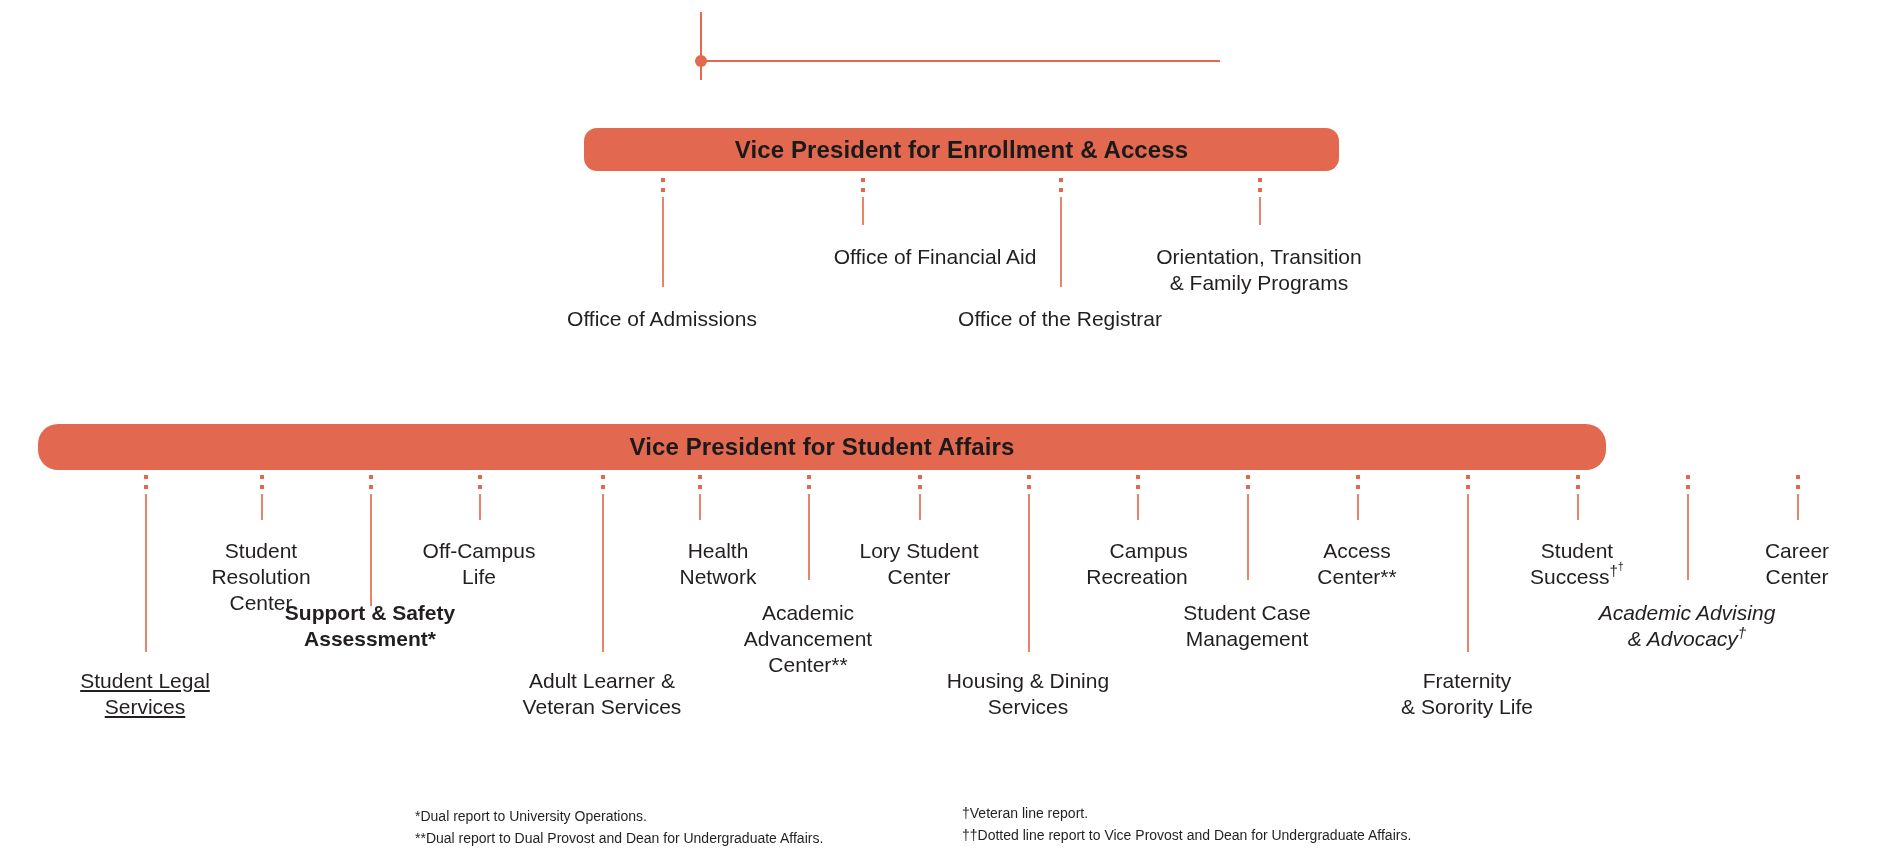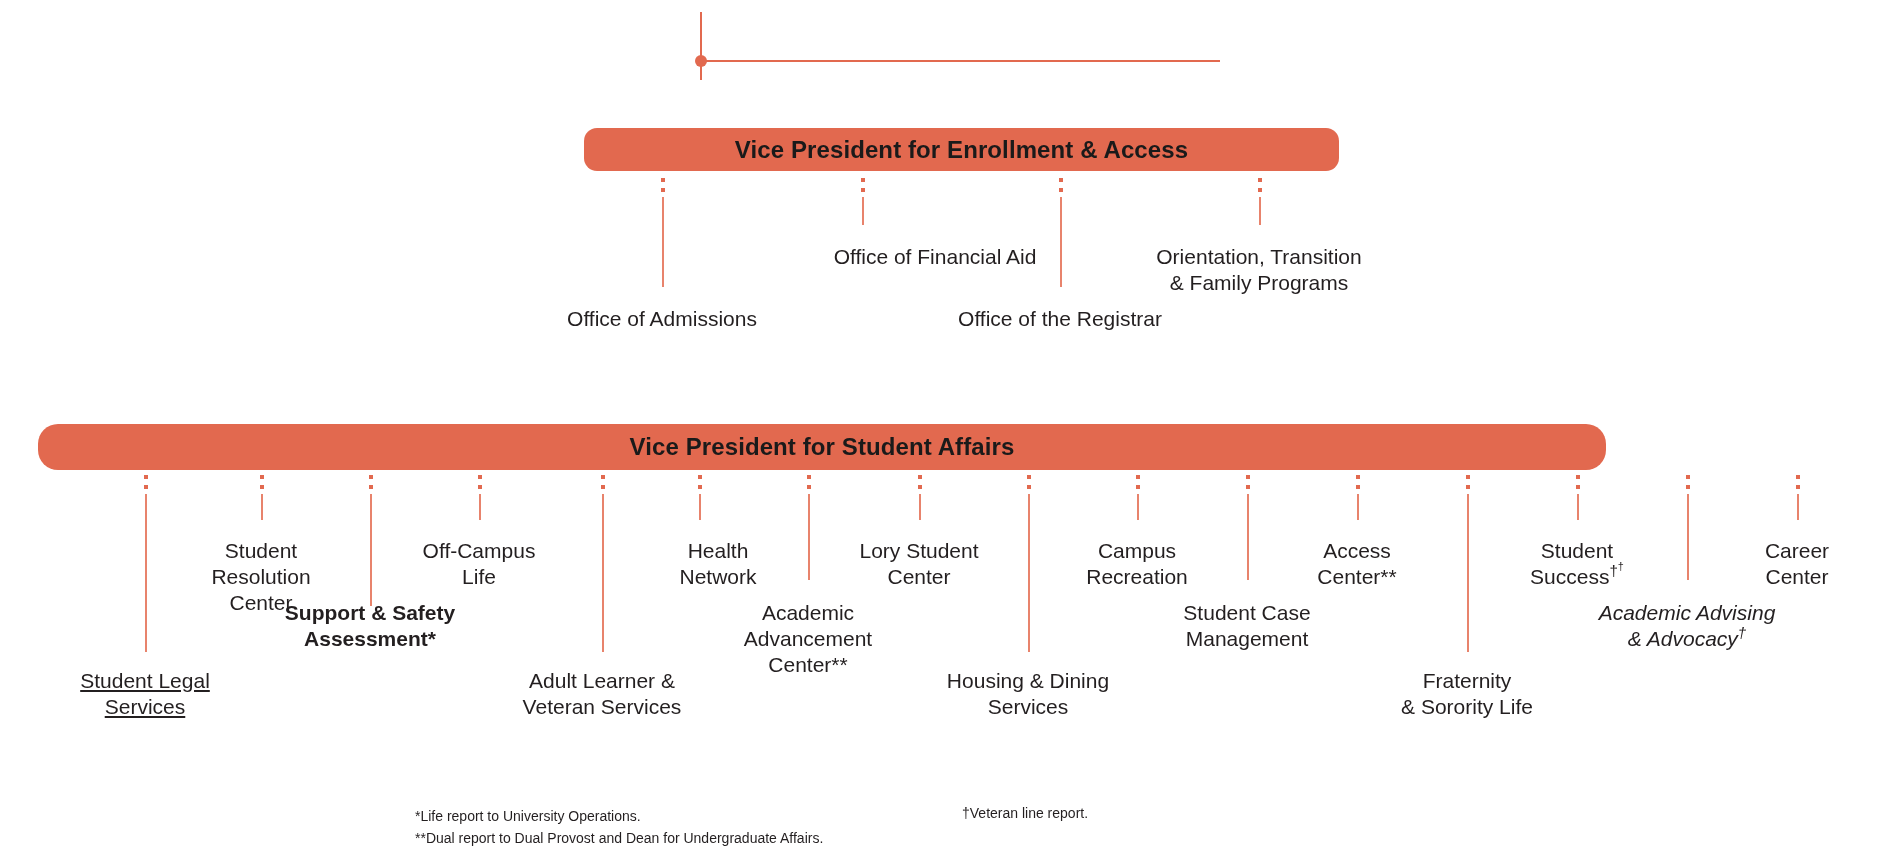--- a/index.html
+++ b/index.html
@@ -238,21 +238,21 @@
       <span class="dot d1"></span>
       <span class="dot d2"></span>
       <span class="stem" style="height:158px"></span>
     </div>
     <div class="unit-label" style="left: 1028px; top: 668px;">Housing &amp; Dining<br>Services</div>
     <div class="connector" style="left: 1137px; top: 475px;">
       <span class="dot d1"></span>
       <span class="dot d2"></span>
       <span class="stem" style="height:26px"></span>
     </div>
-    <div class="unit-label" style="left: 1137px; top: 538px;">Campus<br>Recreation</div>
+    <div class="unit-label" style="left: 1137px; top: 538px; text-align: right;">Campus<br>Recreation</div>
     <div class="connector" style="left: 1247px; top: 475px;">
       <span class="dot d1"></span>
       <span class="dot d2"></span>
       <span class="stem" style="height:86px"></span>
     </div>
     <div class="unit-label" style="left: 1247px; top: 600px;">Student Case<br>Management</div>
     <div class="connector" style="left: 1357px; top: 475px;">
       <span class="dot d1"></span>
       <span class="dot d2"></span>
       <span class="stem" style="height:26px"></span>
@@ -278,18 +278,19 @@
     <div class="unit-label" style="left: 1687px; top: 600px; font-style: italic;">Academic Advising<br>&amp; Advocacy<sup>†</sup></div>
     <div class="connector" style="left: 1797px; top: 475px;">
       <span class="dot d1"></span>
       <span class="dot d2"></span>
       <span class="stem" style="height:26px"></span>
     </div>
     <div class="unit-label" style="left: 1797px; top: 538px;">Career<br>Center</div>
   </div>
 
 <div class="footnotes" id="footnotes-left">
-  <div class="footnote-line">*Life report to University Operations.</div>
+  <div class="footnote-line">*Dual report to University Operations.</div>
   <div class="footnote-line">**Dual report to Dual Provost and Dean for Undergraduate Affairs.</div>
 </div>
 <div class="footnotes" id="footnotes-right">
   <div class="footnote-line">†Veteran line report.</div>
+  <div class="footnote-line">††Dotted line report to Vice Provost and Dean for Undergraduate Affairs.</div>
 </div>
 
 </body></html>

